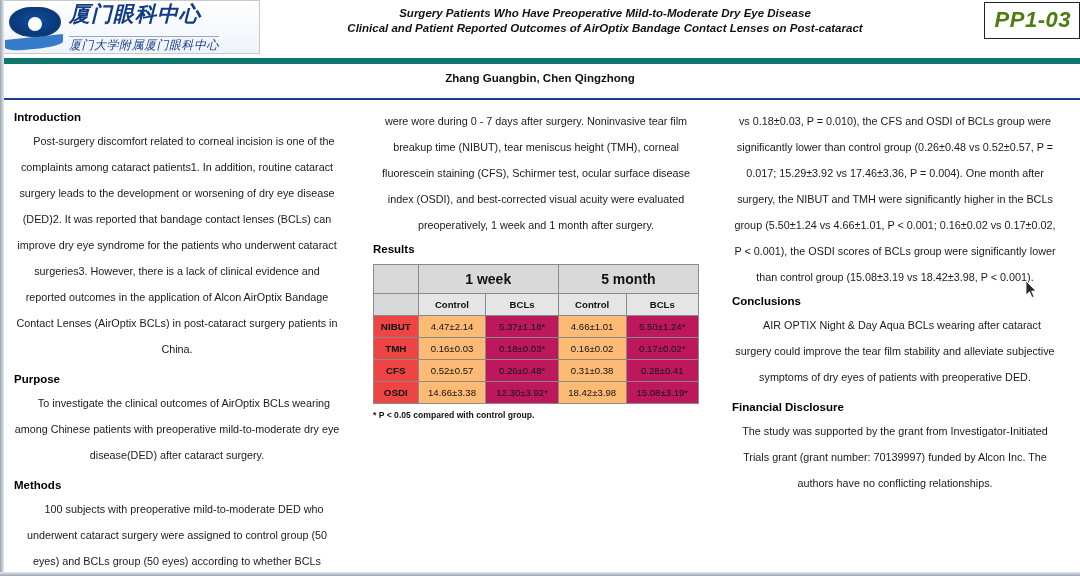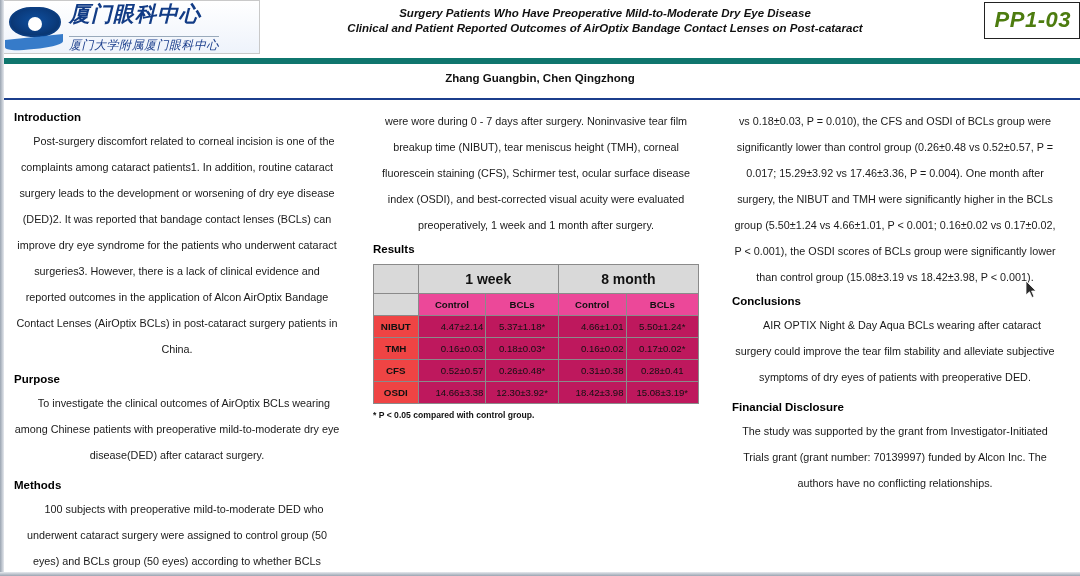--- a/index.html
+++ b/index.html
@@ -181,39 +181,38 @@
     font-weight: normal;
     color: #111;
   }
   .tbl th.hdr-top {
     background: #d9d9d9;
     font-weight: bold;
     font-size: 14px;
     padding: 6px 2px;
   }
   .tbl th.hdr-sub {
-    background: #ec4899;
+    background: #e5e5e5;
     font-weight: bold;
     font-size: 9.6px;
   }
   .tbl th.corner {
     background: #d9d9d9;
     border-top: 1px solid #8a8a8a;
   }
   .tbl td.rowlab {
     background: #ef4444;
     font-weight: bold;
     font-size: 9.8px;
   }
   .tbl td.c-bcl {
     background: #be185d;
   }
   .tbl td.c-ctl {
-    background: #be185d;
-    text-align: right;
+    background: #fdba74;
   }
   .tbl-note {
     font-size: 8.6px;
     color: #111;
     margin-top: 6px;
     font-weight: bold;
   }
   
   .cursor {
     position: absolute;
@@ -279,21 +278,21 @@
 
     <div class="col">
       <p class="body">were wore during 0 - 7 days after surgery. Noninvasive tear film breakup time (NIBUT), tear meniscus height (TMH), corneal fluorescein staining (CFS), Schirmer test, ocular surface disease index (OSDI), and best-corrected visual acuity were evaluated preoperatively, 1 week and 1 month after surgery.</p>
       <h2 class="sec">Results</h2>
 
       <table class="tbl">
         <thead>
           <tr>
             <th class="corner"></th>
             <th class="hdr-top" colspan="2">1 week</th>
-            <th class="hdr-top" colspan="2">8 month</th>
+            <th class="hdr-top" colspan="2">5 month</th>
           </tr>
           <tr>
             <th class="corner"></th>
             <th class="hdr-sub">Control</th>
             <th class="hdr-sub">BCLs</th>
             <th class="hdr-sub">Control</th>
             <th class="hdr-sub">BCLs</th>
           </tr>
         </thead>
         <tbody>

